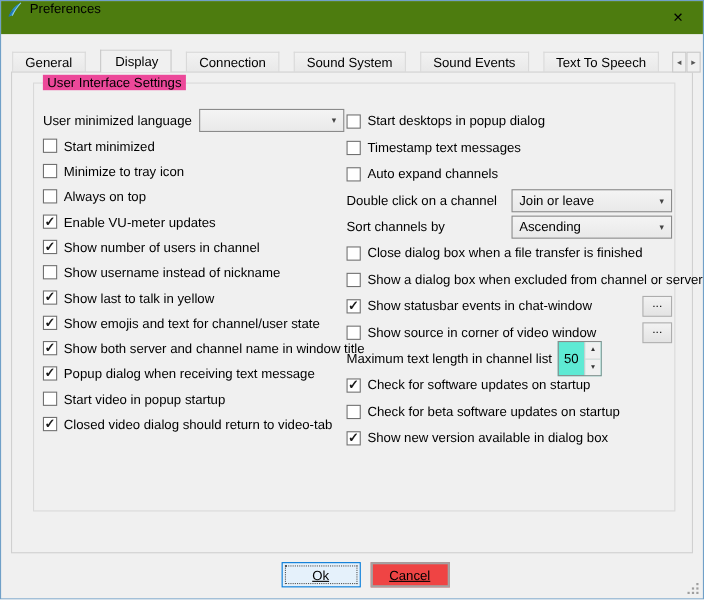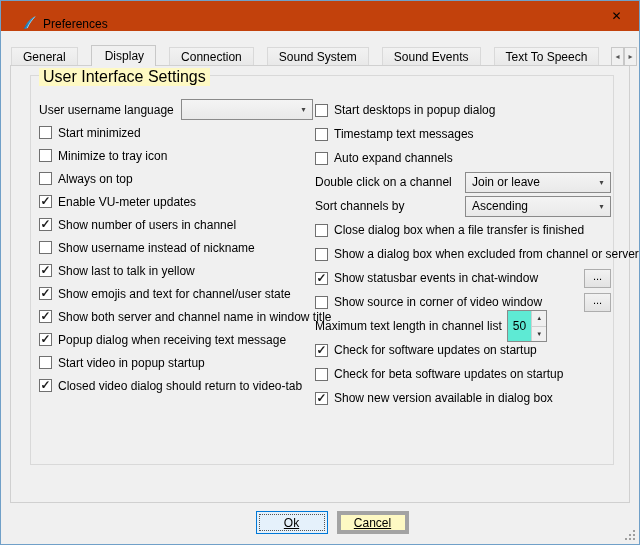--- a/index.html
+++ b/index.html
@@ -12,23 +12,23 @@
     position: relative;
     overflow: hidden;
   }
   .window {
     position: absolute; inset: 0;
     background: #f0f0f0;
     border: 1px solid #70a0c8;
   }
   
   .titlebar {
-    height: 30px; background: #c2410c;
-    display: flex; align-items: flex-end;
-    padding-left: 20px;
+    height: 30px; background: #4d7c0f;
+    display: flex; align-items: flex-start;
+    padding-left: 4px;
   }
   .app-icon { width: 16px; height: 16px; margin-right: 6px; flex: 0 0 auto; }
   .title-text { font-size: 12px; color: #000; }
   .close-btn {
     margin-left: auto; width: 45px; height: 30px;
     display: flex; align-items: center; justify-content: center;
     font-size: 12px; color: #000; cursor: default;
   }
   
   .tabs-row {
@@ -60,21 +60,21 @@
   .pane {
     position: absolute; top: 64px; left: 9px; right: 9px; height: 438px;
     border: 1px solid #d0d0d0; background: #f0f0f0;
   }
   .group {
     position: absolute; left: 19px; top: 9px; width: 584px; height: 390px;
     border: 1px solid #d9d9d9;
   }
   .group-title {
     position: absolute; top: -8px; left: 8px;
-    background: #fef9c3; padding: 0 4px; font-size: 16px;
+    background: #ec4899; padding: 0 4px; font-size: 12px;
   }
   .col { position: absolute; top: 22px; }
   .col-left  { left: 8px;  width: 274px; }
   .col-right { left: 284px; width: 296px; }
   .row { display: flex; align-items: center; height: 23px; }
   .col-right .row { height: 24px; }
   .lbl { white-space: nowrap; }
   
   .cb {
     width: 13px; height: 13px; flex: 0 0 auto;
@@ -121,21 +121,21 @@
     display: flex; align-items: flex-start; justify-content: center;
     line-height: 12px;
   }
   
   .footer {
     position: absolute; left: 24px; right: 0; bottom: 10px;
     display: flex; justify-content: center; gap: 9px;
   }
   .btn {
     width: 72px; height: 23px;
-    background: #fef9c3; border: 4px solid #a3a3a3;
+    background: #ef4444; border: 2px solid #a3a3a3;
     font-family: "Liberation Sans", sans-serif; font-size: 12px;
     display: flex; align-items: center; justify-content: center;
   }
   .btn-label { text-decoration: underline; }
   .btn.default {
     border: 1px solid #0078d7;
     outline: 1px dotted #555; outline-offset: -4px;
     background: #e5f1fb;
   }
   
@@ -189,21 +189,21 @@
       <span>▸</span>
     </div>
   </div>
 
   <div class="pane">
     <div class="group">
       <span class="group-title">User Interface Settings</span>
 
       <div class="col col-left">
         <div class="row">
-          <span class="lbl">User username language</span>
+          <span class="lbl">User minimized language</span>
           <div class="combo combo-lang">
             <span class="combo-val"></span>
             <span class="combo-arrow">▾</span>
           </div>
         </div>
         <div>
             <div class="row">
     <span class="cb"></span>
     <span class="cb-label">Start minimized</span>
   </div>

